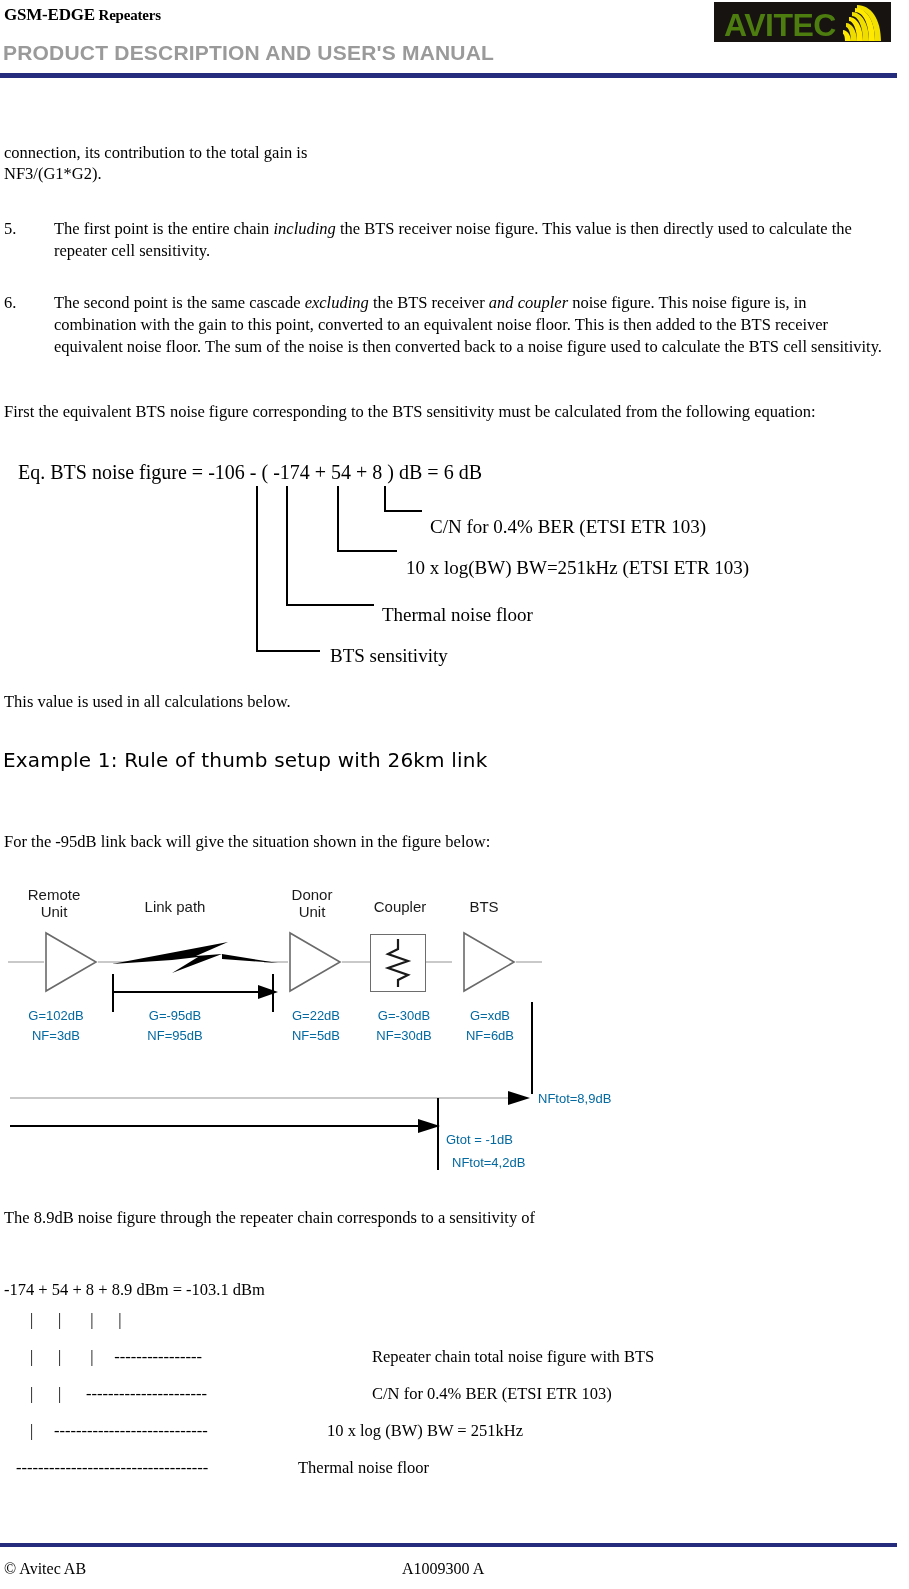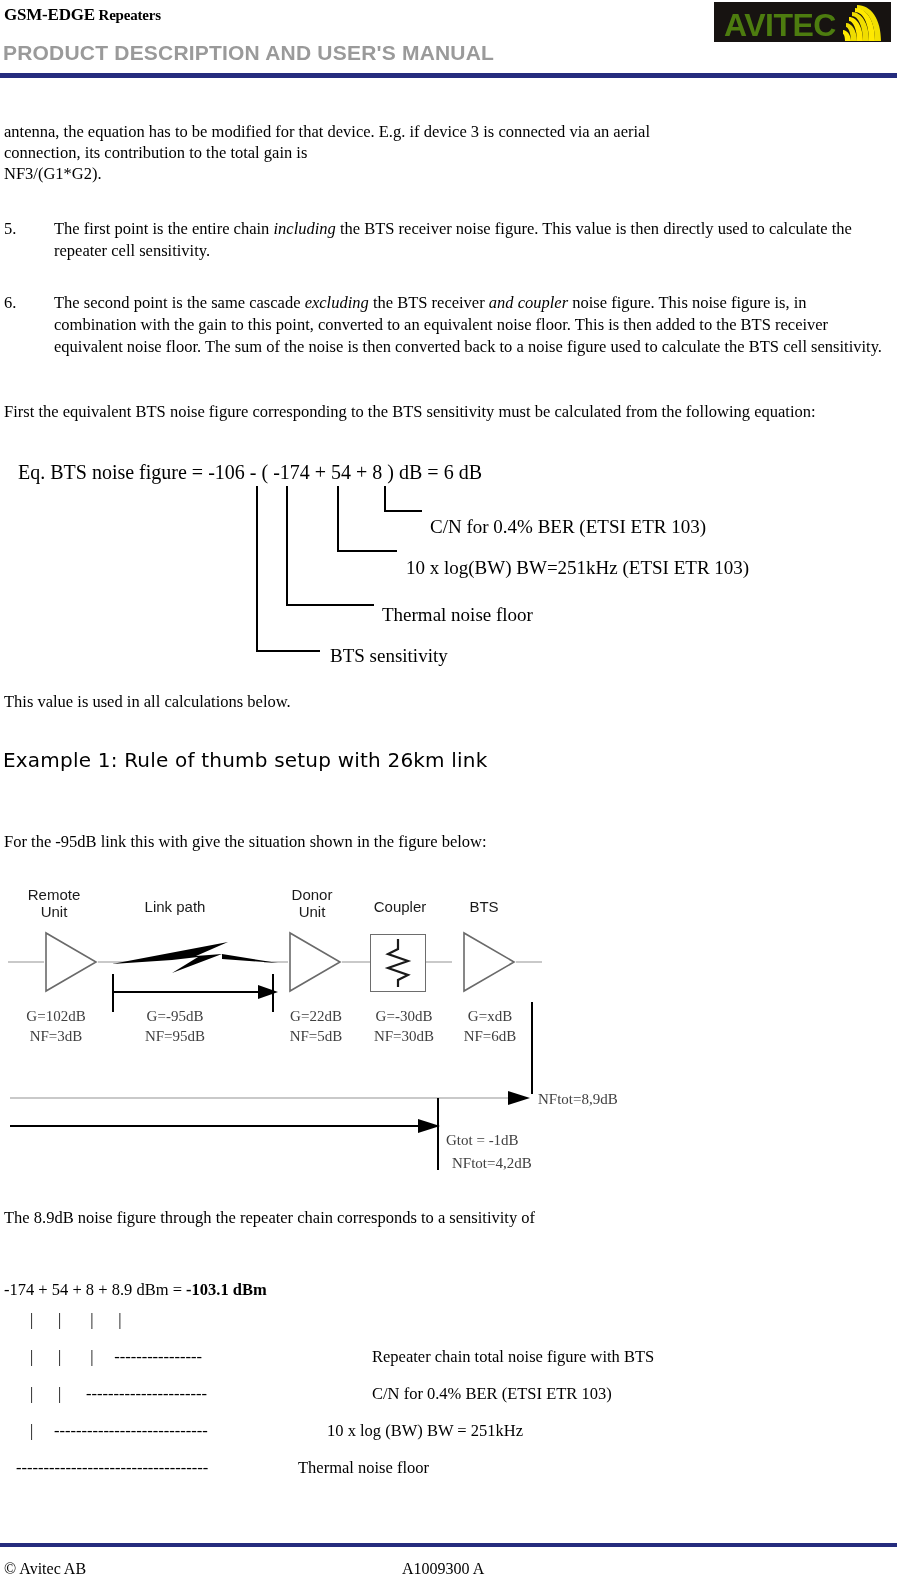--- a/index.html
+++ b/index.html
@@ -112,21 +112,21 @@
     white-space: nowrap;
   }
 
   
   .p {
     position: absolute;
     font-size: 16.5px;
     line-height: 21px;
     color: #000;
   }
-  .p b { font-weight: bold; }
+  .p b { font-weight: normal; }
 
   .numitem {
     position: absolute;
     font-size: 16.5px;
     line-height: 22px;
   }
   .numitem .num {
     position: absolute;
     left: 0; top: 0;
     width: 34px;
@@ -172,24 +172,24 @@
     position: absolute;
     font-family: "Liberation Sans", "DejaVu Sans", sans-serif;
     font-size: 15px;
     line-height: 17px;
     color: #1a1a1a;
     white-space: nowrap;
     text-align: center;
   }
   .dg-val {
     position: absolute;
-    font-family: Liberation Serif, serif;
-    font-size: 15px;
+    font-family: Liberation Sans, sans-serif;
+    font-size: 13px;
     line-height: 20px;
-    color: #404040;
+    color: #0369a1;
     white-space: nowrap;
     text-align: center;
   }
   .amp {
     position: absolute;
     width: 54px;
     height: 62px;
   }
   .sigline {
     position: absolute;
@@ -234,21 +234,20 @@
         <path d="M21 7 C 31 7 38 19 38 36 L 32 36 C 32 21 27 11 21 11 Z" fill="#f0dd00"></path>
         <path d="M18 12 C 26 12 32 22 32 36 L 26 36 C 26 24 22 16 18 16 Z" fill="#ffe600"></path>
         <path d="M15 18 C 21 18 26 26 26 36 L 20 36 C 20 28 17 22 15 22 Z" fill="#eedc00"></path>
         <path d="M12 25 C 16 25 20 30 20 36 L 14 36 C 14 32 13 29 12 29 Z" fill="#ffe900"></path>
       </svg>
     </div>
 
     <div class="hdr-rule"></div>
   </div>
 
-  <div class="p" style="left:4px; top:121px; width:880px;">antenna, the equation has to be modified for that device. E.g. if device 3 is connected via an aerial</div>
   <div class="p" style="left:4px; top:142px; width:880px;">connection, its contribution to the total gain is</div>
   <div class="p" style="left:4px; top:163px; width:880px;">NF3/(G1*G2).</div>
 
   <div class="numitem" style="left:4px; top:218px; width:880px;">
     <span class="num">5.</span>
     <span class="body"><span>The first point is the entire chain </span><i>including</i><span> the BTS receiver noise figure. This value is then directly used to calculate the repeater cell sensitivity.</span></span>
   </div>
 
   <div class="numitem" style="left:4px; top:292px; width:882px;">
     <span class="num">6.</span>
@@ -274,21 +273,21 @@
 
     <div class="vline" style="left:256px; top:486px; height:166px;"></div>
     <div class="hline" style="left:256px; top:650px; width:64px;"></div>
     <div class="eq-lbl" style="left:330px; top:645px;">BTS sensitivity</div>
   </div>
 
   <div class="p" style="left:4px; top:691px; width:880px;">This value is used in all calculations below.</div>
 
   <div class="h2" style="left:3px; top:748px;">Example 1: Rule of thumb setup with 26km link</div>
 
-  <div class="p" style="left:4px; top:831px; width:885px;">For the -95dB link this with give the situation shown in the figure below:</div>
+  <div class="p" style="left:4px; top:831px; width:885px;">For the -95dB link back will give the situation shown in the figure below:</div>
 
   <div class="diagram">
 
     <div class="sigline" style="left:8px;  top:83px; width:36px;"></div>
     <div class="sigline" style="left:98px; top:83px; width:30px;"></div>
     <div class="sigline" style="left:264px;top:83px; width:24px;"></div>
     <div class="sigline" style="left:342px;top:83px; width:28px;"></div>
     <div class="sigline" style="left:424px;top:83px; width:28px;"></div>
     <div class="sigline" style="left:516px;top:83px; width:26px;"></div>
 

